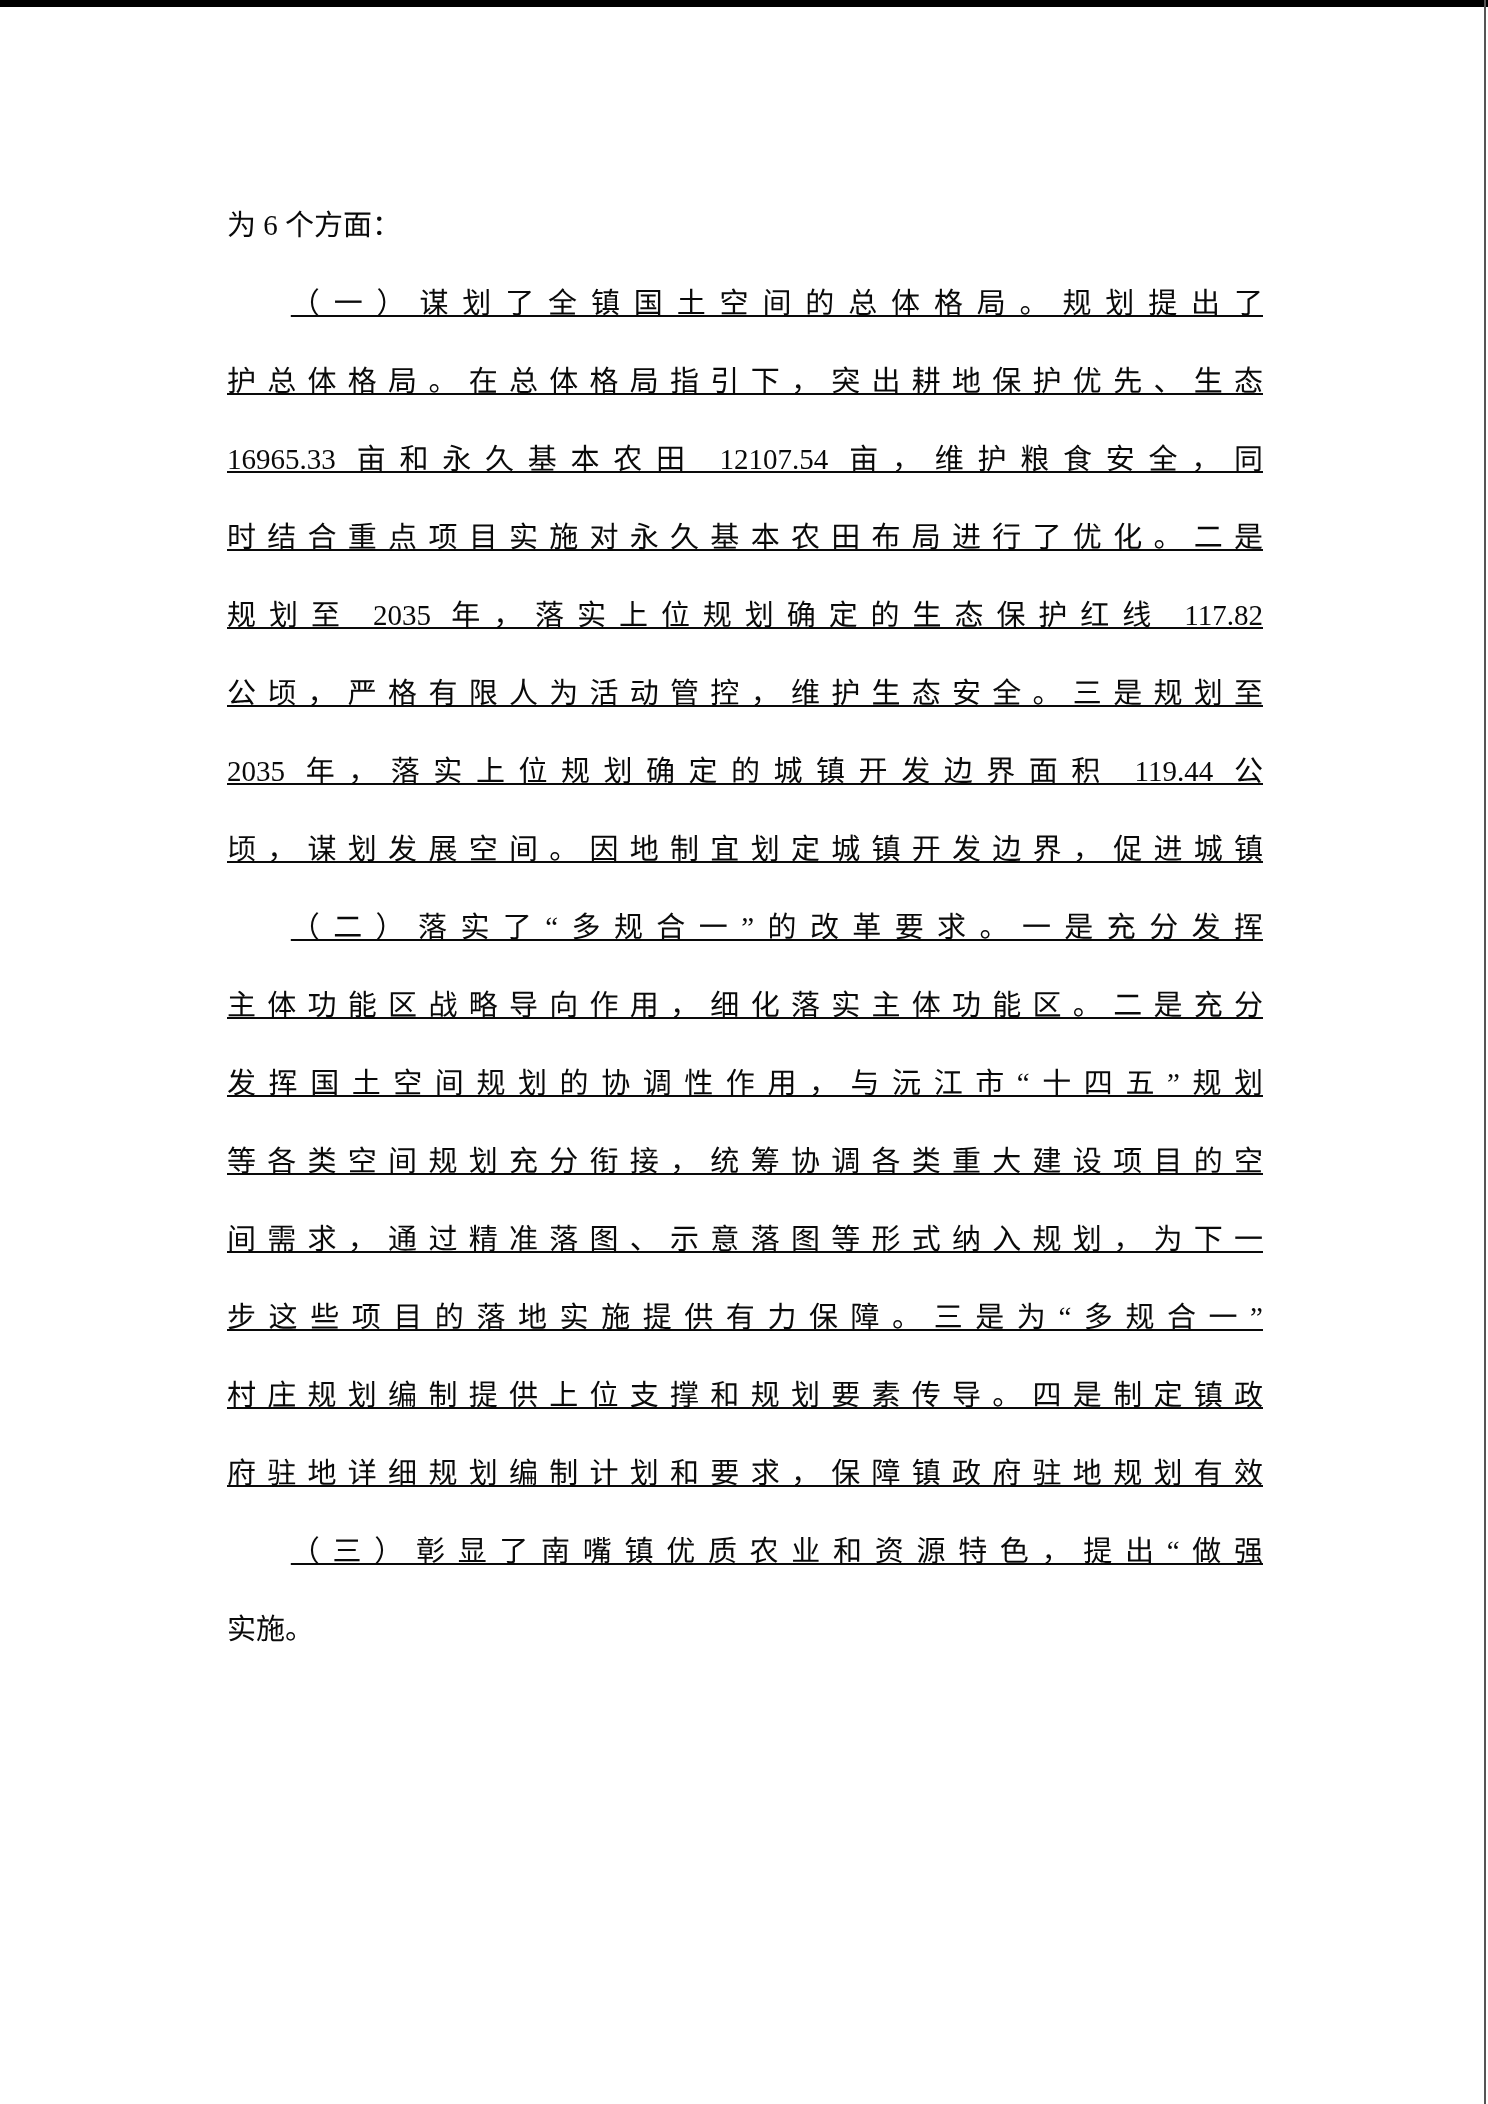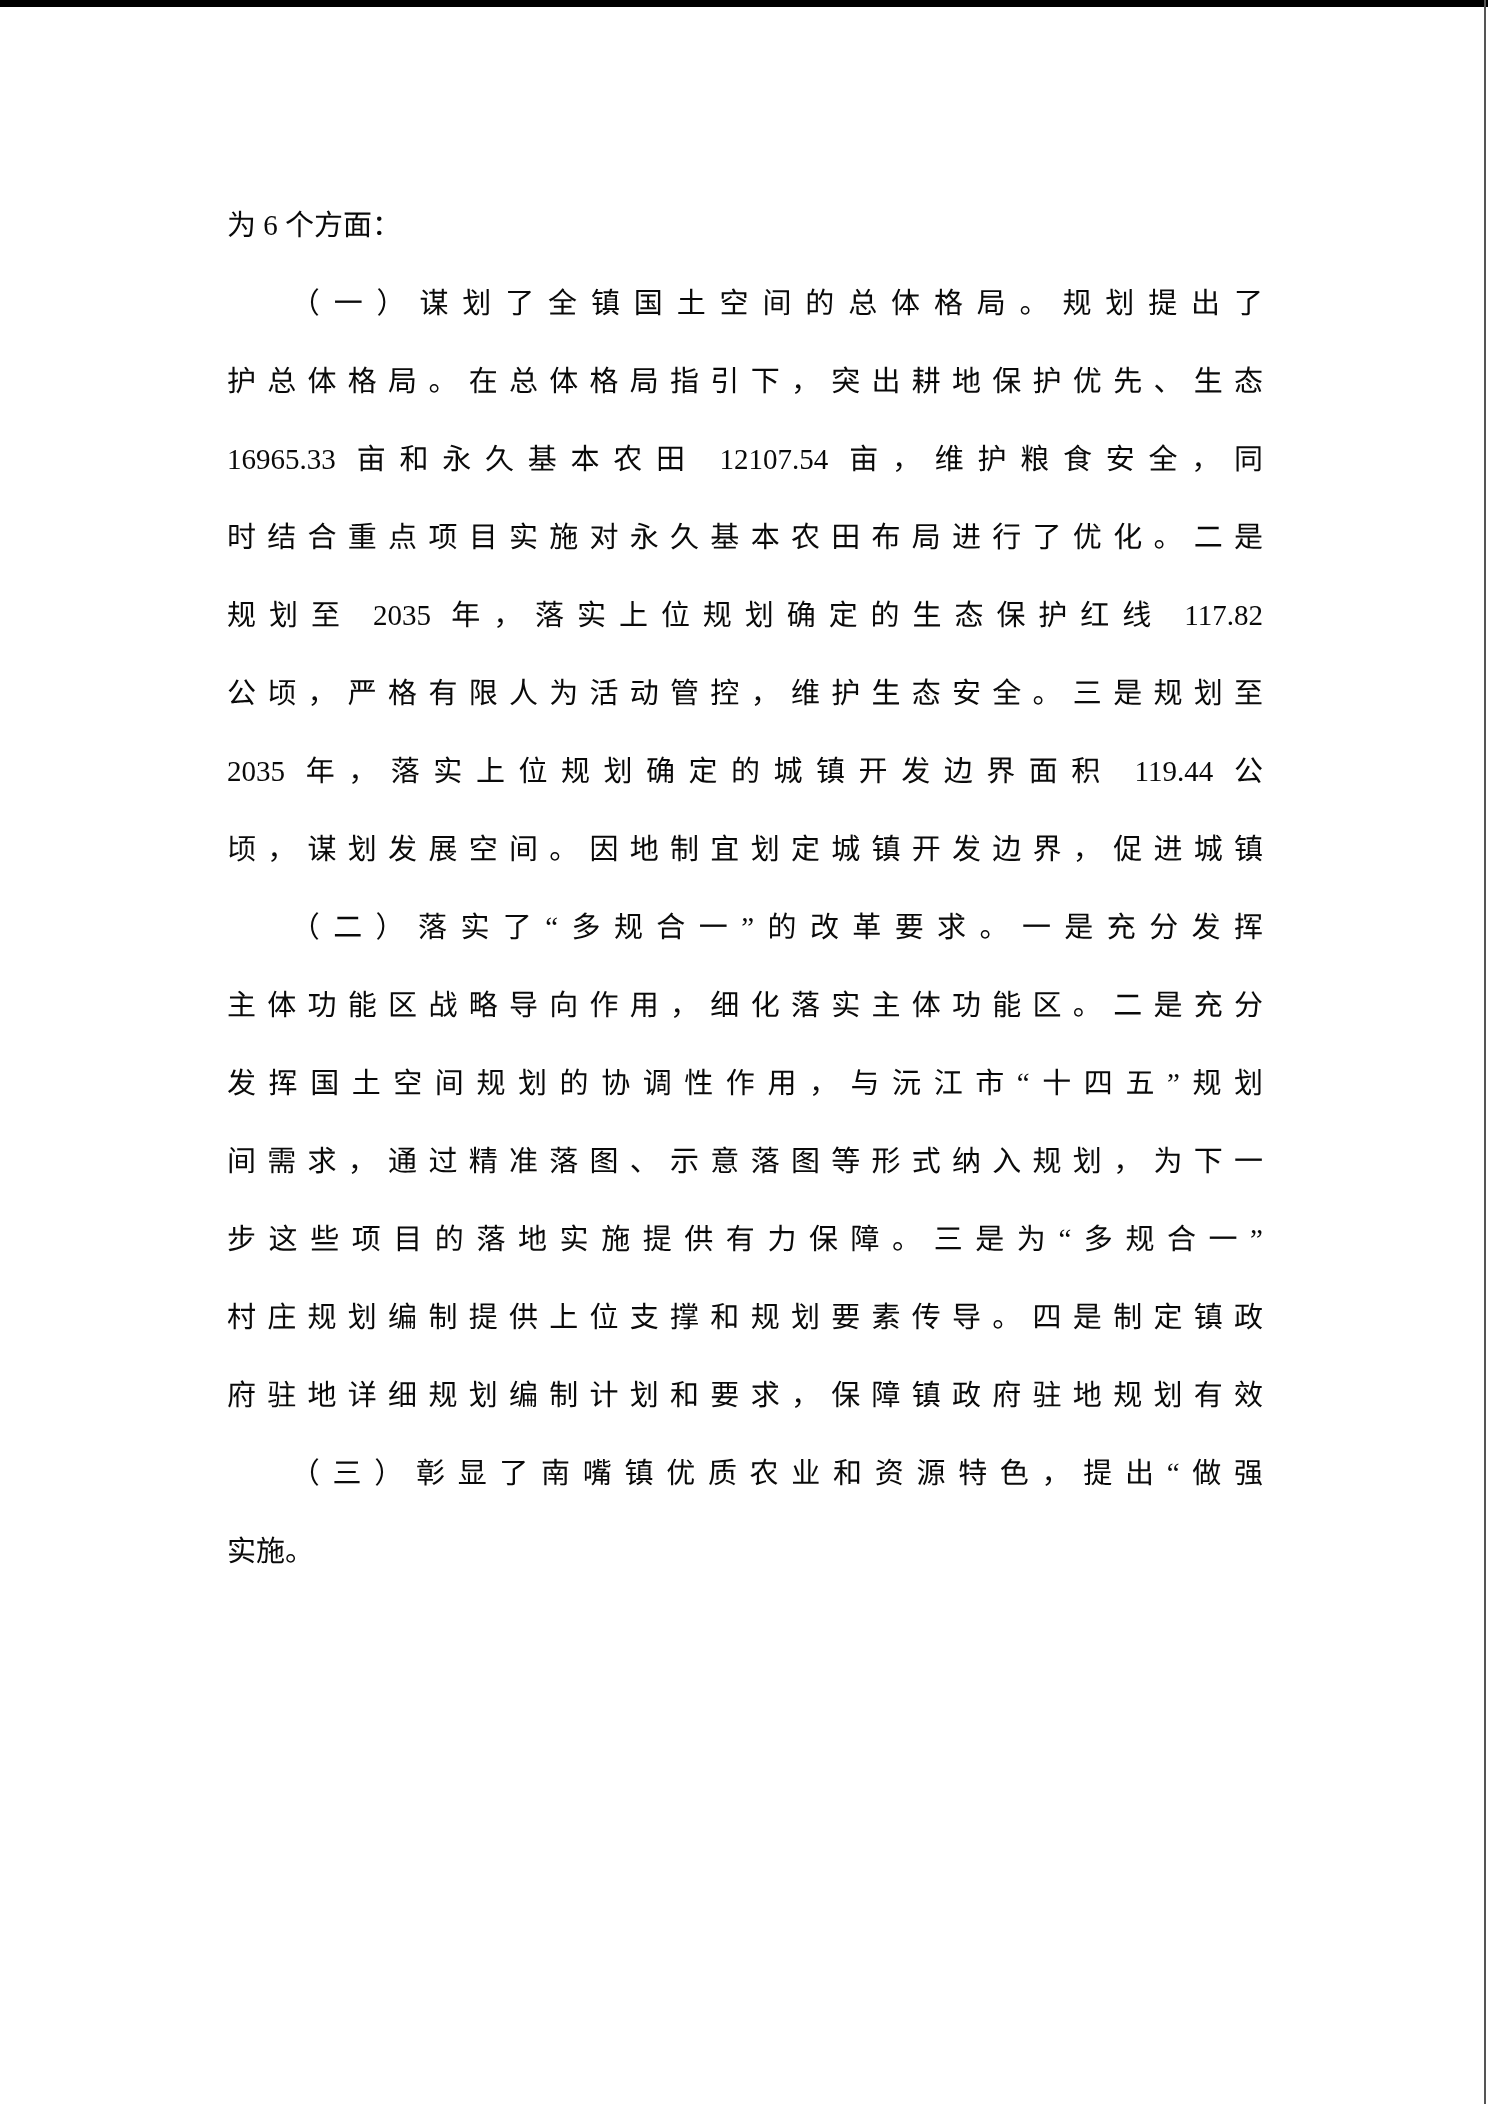--- a/index.html
+++ b/index.html
@@ -45,20 +45,21 @@
     padding: 0;
     height: 78px;
     line-height: 78px;
     text-align: left;
     letter-spacing: 0;
   }
   .ln.jf {
     text-align: justify;
     text-align-last: justify;
     text-justify: inter-character;
+    text-decoration: underline;
   }
   .ln.ind {
     text-indent: 2.2em;
   }
 </style>
 </head>
 <body>
 
 <div class="page">
   <div class="top-bar"></div>
@@ -70,20 +71,21 @@
     <p class="ln jf">护总体格局。在总体格局指引下，突出耕地保护优先、生态</p>
     <p class="ln jf">16965.33 亩和永久基本农田 12107.54 亩，维护粮食安全，同</p>
     <p class="ln jf">时结合重点项目实施对永久基本农田布局进行了优化。二是</p>
     <p class="ln jf">规划至 2035 年，落实上位规划确定的生态保护红线 117.82</p>
     <p class="ln jf">公顷，严格有限人为活动管控，维护生态安全。三是规划至</p>
     <p class="ln jf">2035 年，落实上位规划确定的城镇开发边界面积 119.44 公</p>
     <p class="ln jf">顷，谋划发展空间。因地制宜划定城镇开发边界，促进城镇</p>
     <p class="ln jf ind">（二）落实了“多规合一”的改革要求。一是充分发挥</p>
     <p class="ln jf">主体功能区战略导向作用，细化落实主体功能区。二是充分</p>
     <p class="ln jf">发挥国土空间规划的协调性作用，与沅江市“十四五”规划</p>
+    <p class="ln jf">等各类空间规划充分衔接，统筹协调各类重大建设项目的空</p>
     <p class="ln jf">间需求，通过精准落图、示意落图等形式纳入规划，为下一</p>
     <p class="ln jf">步这些项目的落地实施提供有力保障。三是为“多规合一”</p>
     <p class="ln jf">村庄规划编制提供上位支撑和规划要素传导。四是制定镇政</p>
     <p class="ln jf">府驻地详细规划编制计划和要求，保障镇政府驻地规划有效</p>
     <p class="ln jf ind">（三）彰显了南嘴镇优质农业和资源特色，提出“做强</p>
     <p class="ln">实施。</p>
   </main>
 </div>
 
 </body></html>

